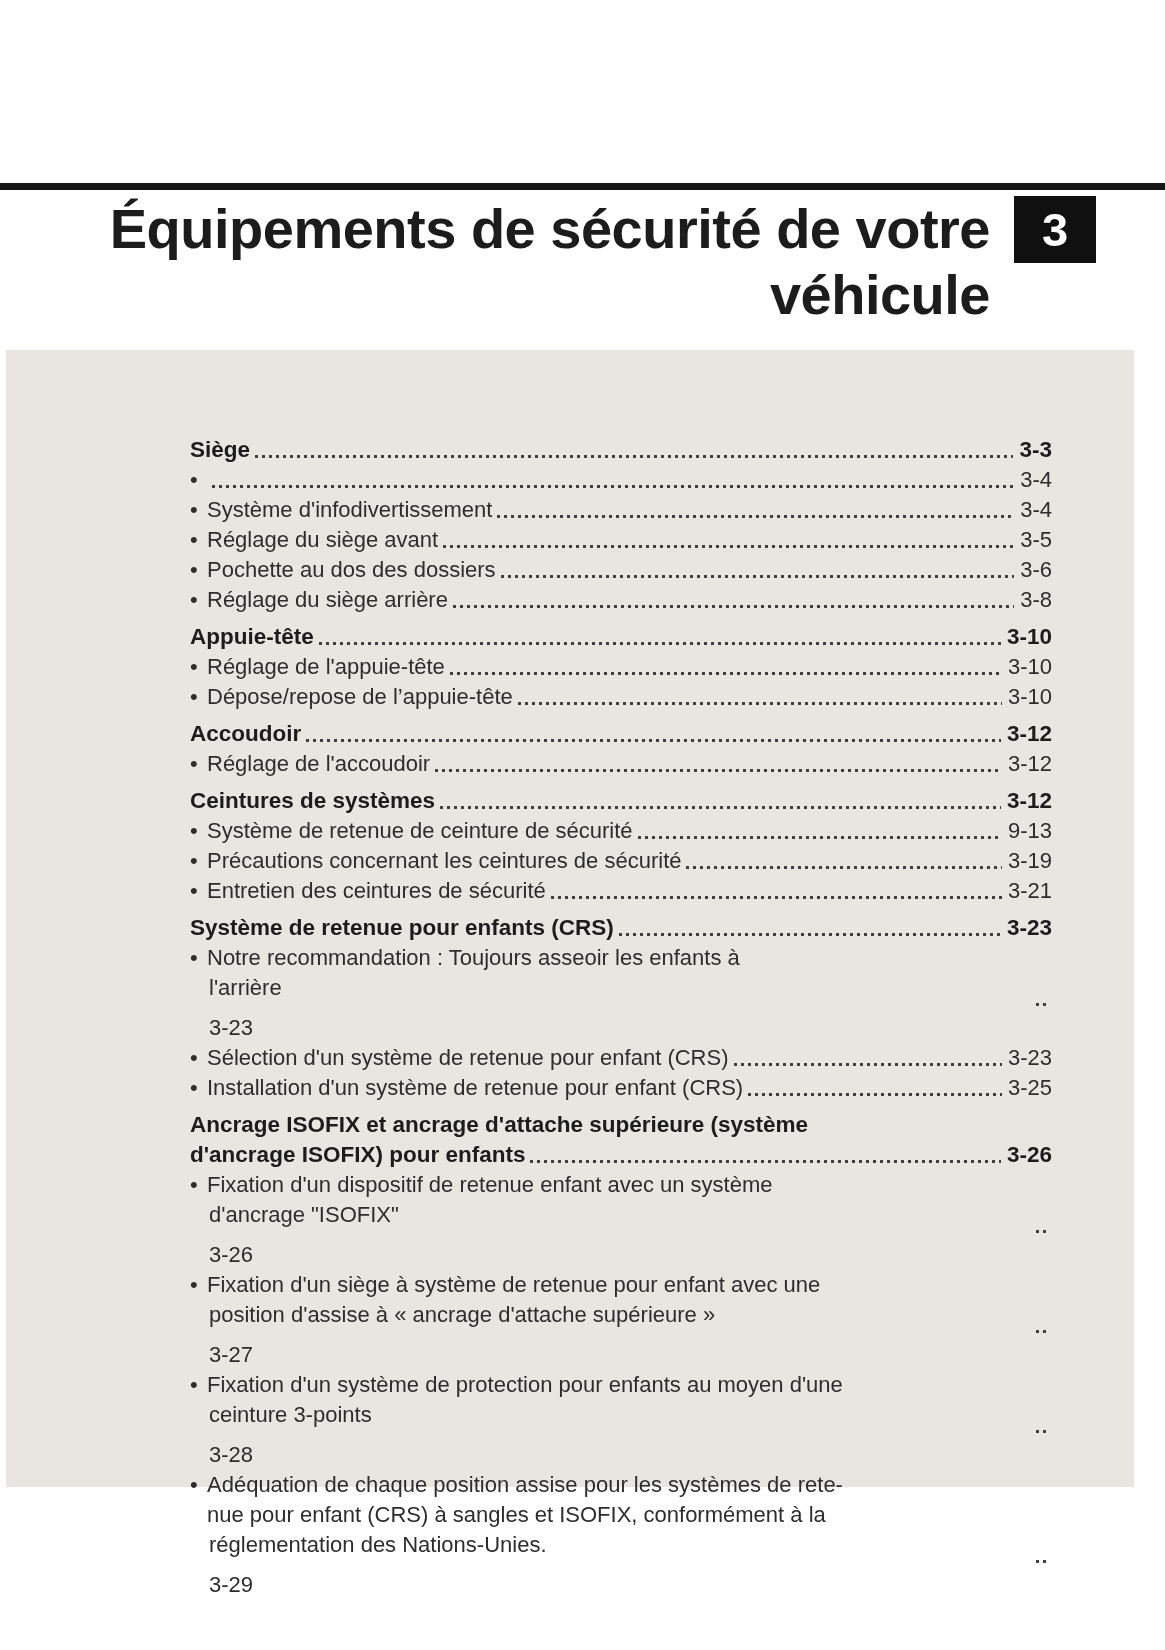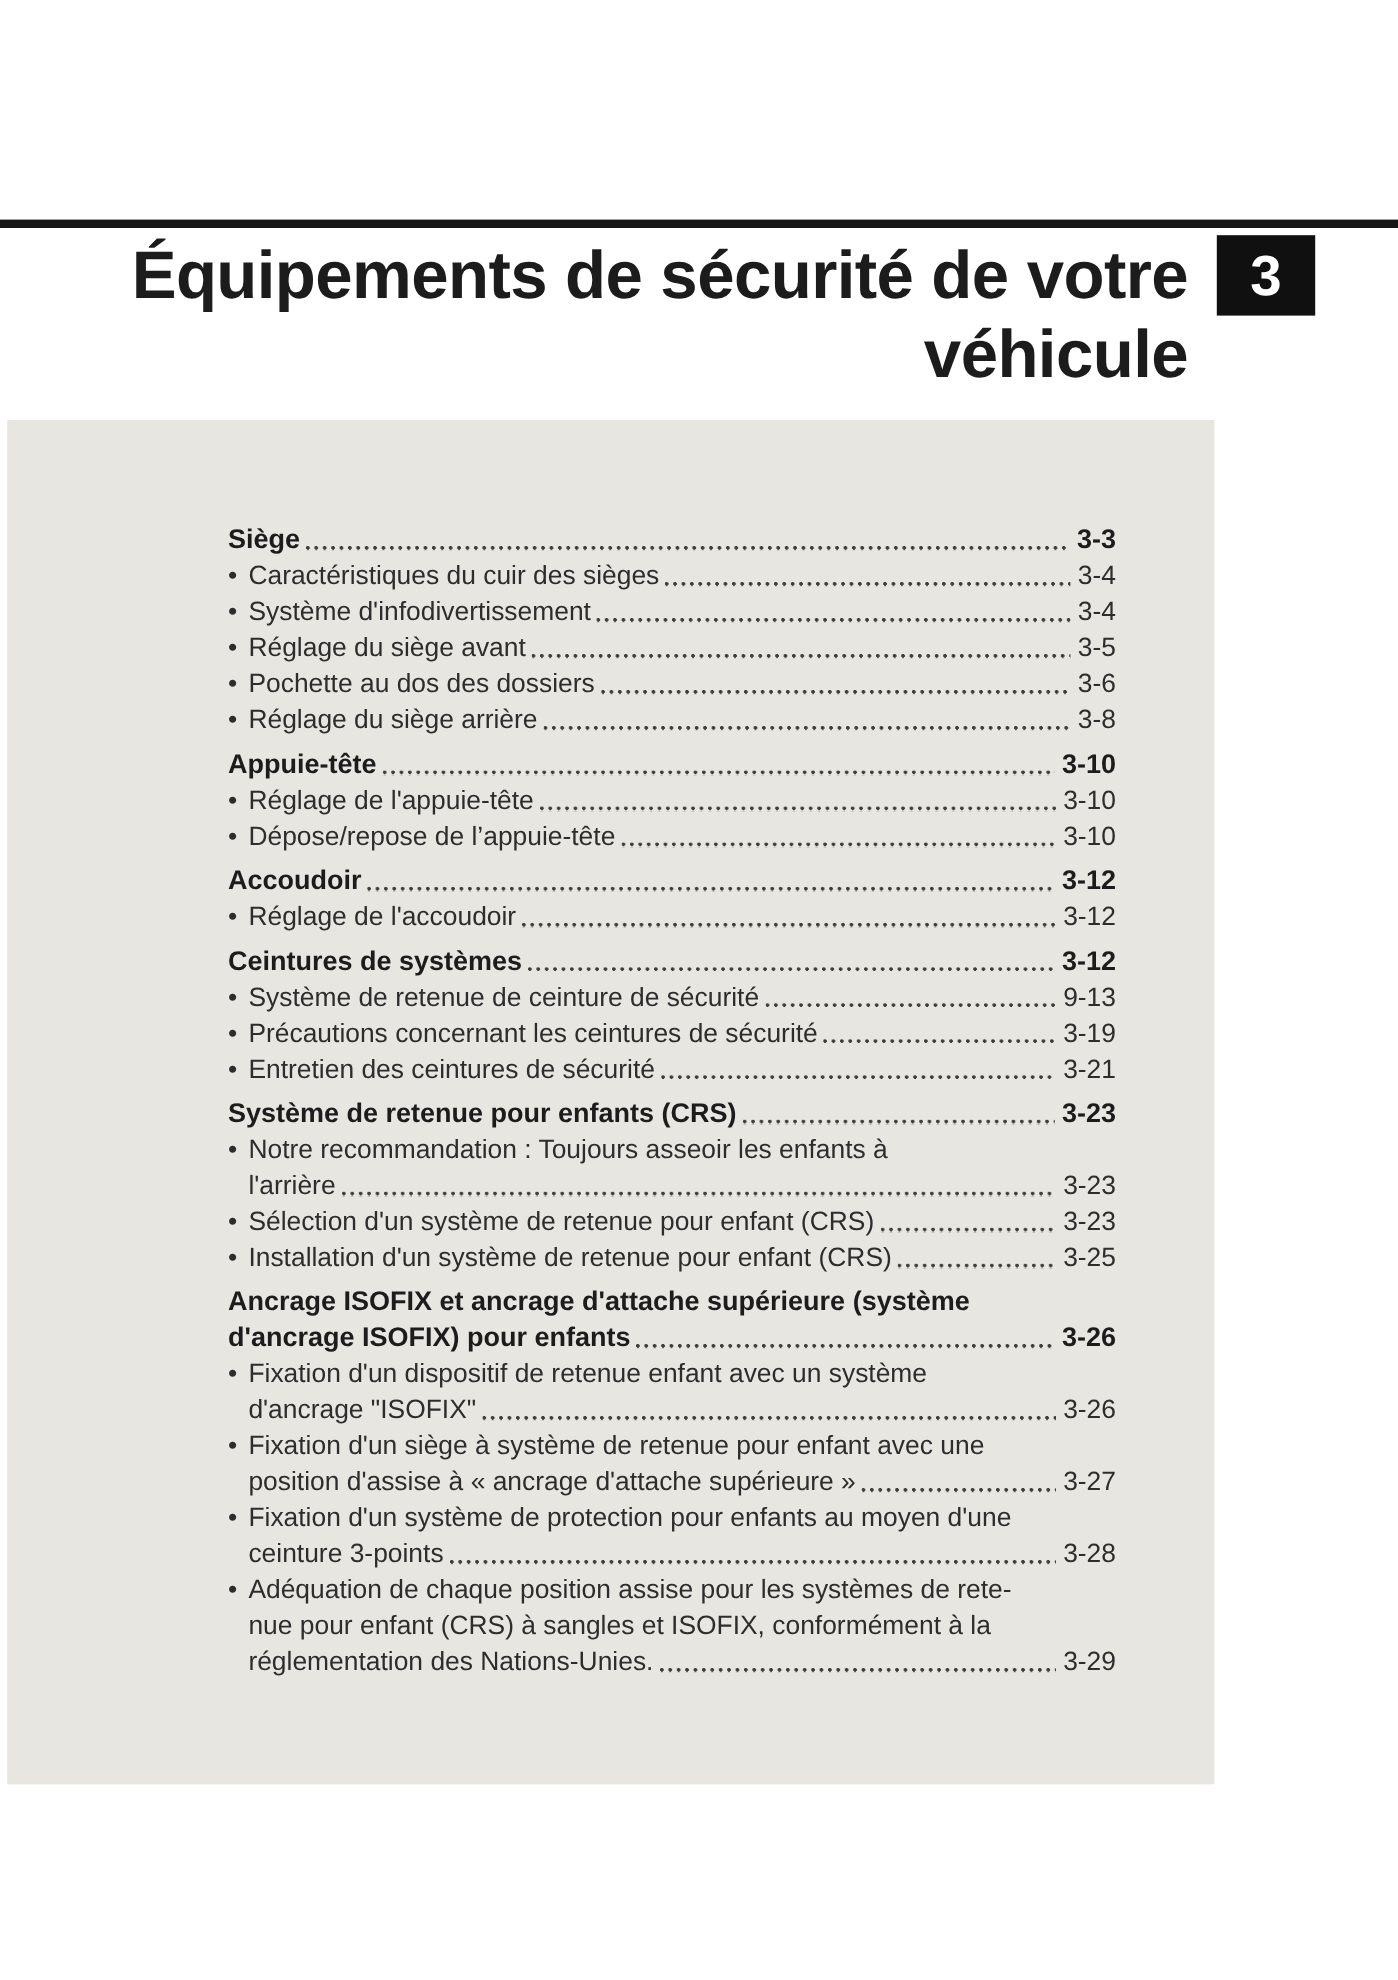--- a/index.html
+++ b/index.html
@@ -54,41 +54,41 @@
     justify-content: center;
     font-size: 47px;
     font-weight: bold;
   }
 
   
   .toc-panel {
     position: absolute;
     left: 6px;
     top: 350px;
-    width: 1006px;
+    width: 1128px;
     height: 1137px;
     background: var(--panel-bg, #e7e6e1);
     box-sizing: border-box;
     padding: 78px 82px 0 184px;
   }
 
   .toc-entry {
     font-size: 22px;
     line-height: 30px;
     color: var(--text-color, #2d2d2d);
   }
   .toc-entry.bold {
     font-weight: bold;
     margin-top: 7px;
     color: var(--heading-color, #1c1c1c);
     font-size: 22.5px;
   }
 
   .toc-line { display: block; }
-  .toc-line.cont { padding-left: 17px; }
+  .toc-line.cont { padding-left: 17px; flex-direction: column; }
 
   .toc-row {
     display: flex;
     align-items: baseline;
   }
   .bullet {
     display: inline-block;
     width: 17px;
     flex: 0 0 17px;
   }
@@ -131,21 +131,20 @@
       <div class="toc-entry bold">
         <div class="toc-line toc-row">
           <span class="txt">Siège</span>
           <span class="leader"></span>
           <span class="page-num">3-3</span>
         </div>
       </div>
       <div class="toc-entry">
         <div class="toc-line toc-row">
           <span class="bullet">•</span>
-          <span class="txt">Caractéristiques du cuir des sièges</span>
           <span class="leader"></span>
           <span class="page-num">3-4</span>
         </div>
       </div>
       <div class="toc-entry">
         <div class="toc-line toc-row">
           <span class="bullet">•</span>
           <span class="txt">Système d'infodivertissement</span>
           <span class="leader"></span>
           <span class="page-num">3-4</span>

